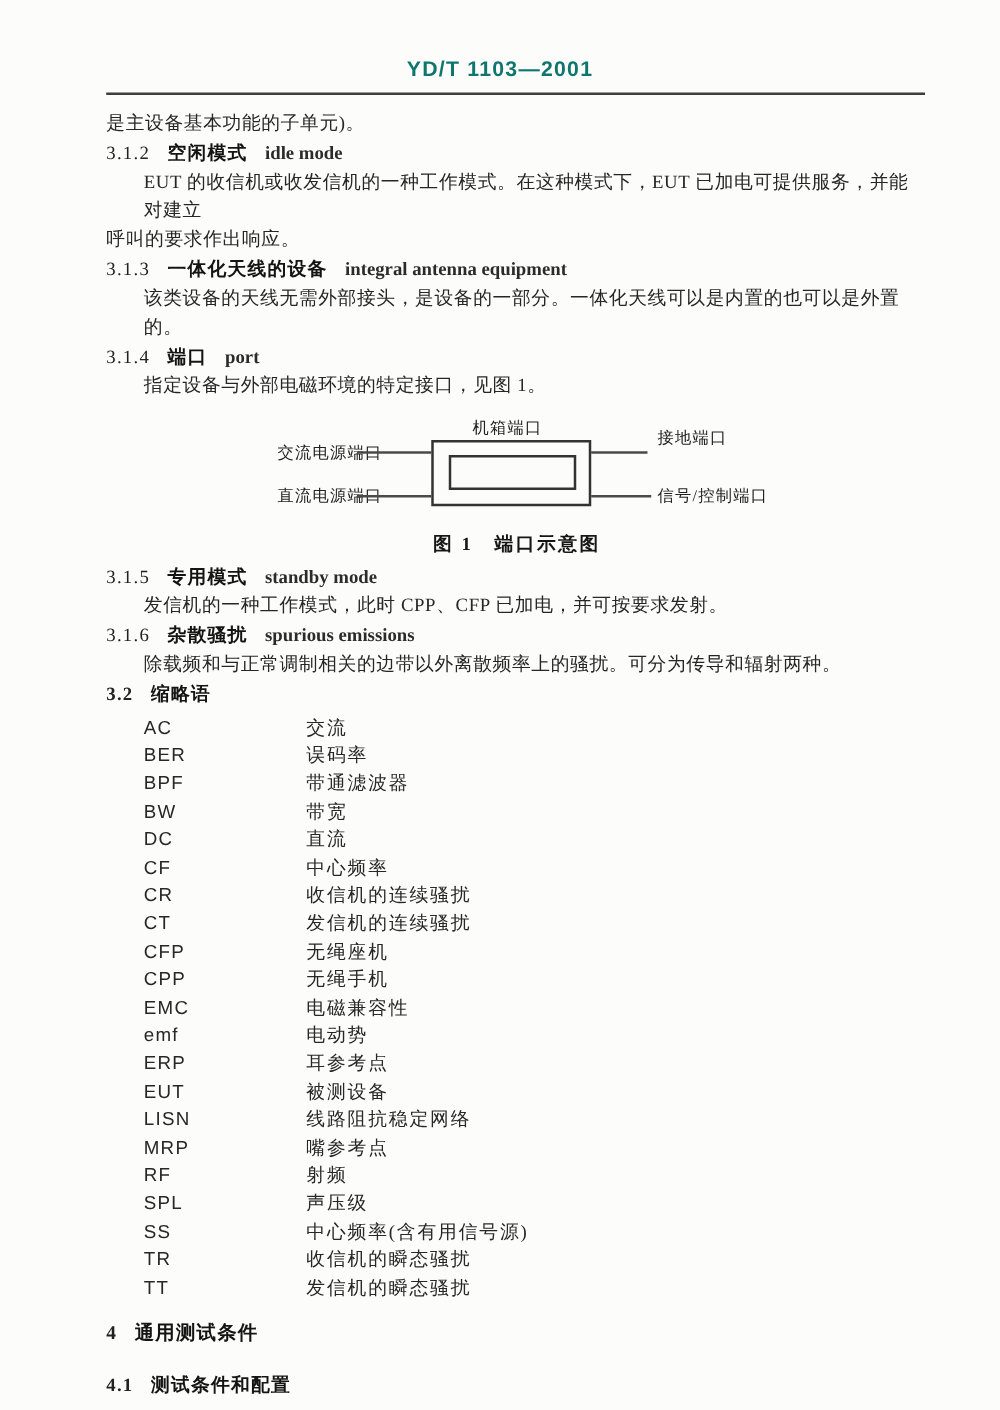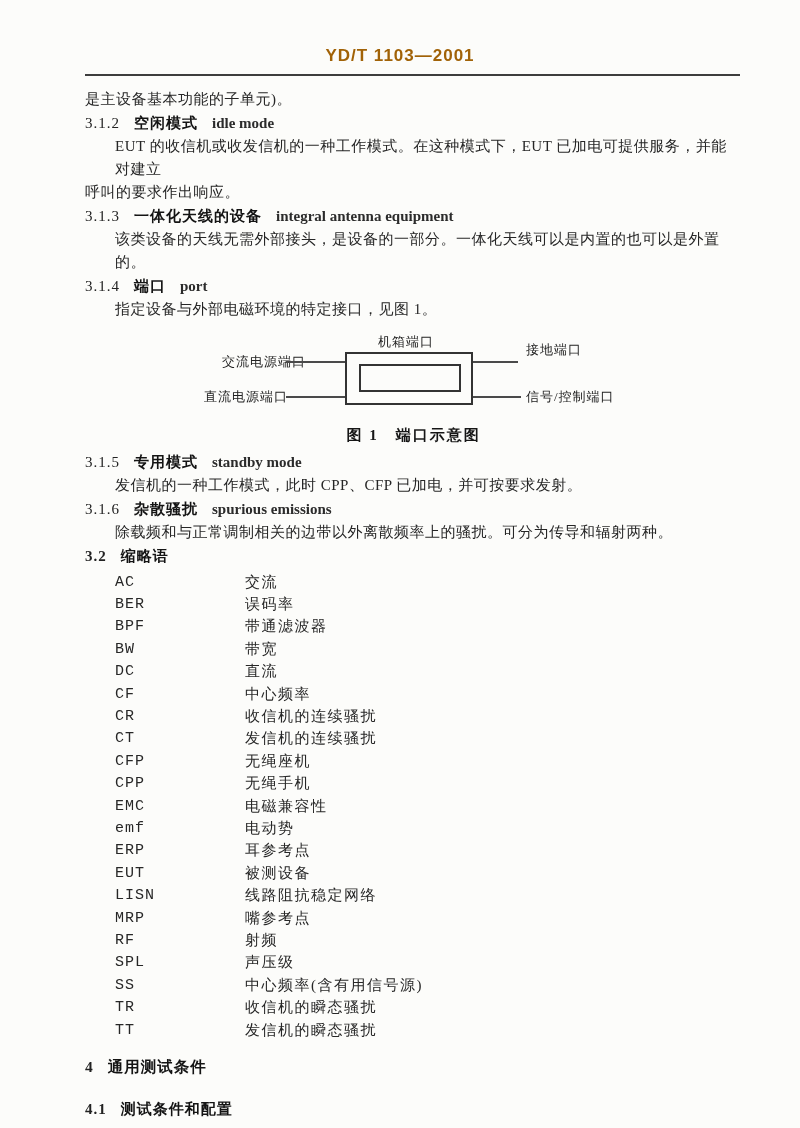--- a/index.html
+++ b/index.html
@@ -27,21 +27,21 @@
     user-select: none;
   }
   .content-layer { position: relative; z-index: 1; }
   .doc-header {
     margin-top: 46px;
     text-align: center;
     font-family: "Liberation Sans", sans-serif;
     font-weight: bold;
     font-size: 17px;
     letter-spacing: 1px;
-    color: #a16207;
+    color: #0f766e;
   }
   .header-rule {
     margin: 8px 60px 0 85px;
     border-top: 2px solid #3d3d3d;
   }
   .content {
     padding: 12px 58px 0 85px;
     font-size: 15px;
   }
   .line { line-height: 23px; letter-spacing: 0.5px; }
@@ -58,21 +58,21 @@
   .figure {
     position: relative;
     height: 84px;
     margin: 12px 0 0 -85px;  
     width: 656px;
     font-size: 13px;
   }
   .fig-label { position: absolute; white-space: nowrap; color: #222; letter-spacing: 1px; }
   .fig-top-label { left: 378px; top: 0px; }
   .fig-left-1 { left: 222px; top: 20px; }
-  .fig-left-2 { left: 204px; top: 55px; }
+  .fig-left-2 { left: 222px; top: 55px; }
   .fig-right-1 { left: 526px; top: 8px; }
   .fig-right-2 { left: 526px; top: 55px; }
   .outer-box {
     position: absolute; left: 345px; top: 19px;
     width: 128px; height: 53px;
     border: 2px solid #333; background: transparent;
   }
   .inner-box {
     position: absolute; left: 359px; top: 31px;
     width: 102px; height: 28px;
@@ -90,21 +90,21 @@
     font-size: 15px;
     letter-spacing: 2px;
     color: #161616;
   }
 
   
   .abbr-table { margin: 3px 0 0 30px; }
   .abbr-row { display: flex; height: 22.4px; align-items: center; }
   .abbr-row .abbr {
     width: 130px;
-    font-family: Liberation Mono, monospace;
+    font-family: Liberation Sans, sans-serif;
     font-size: 15px;
     letter-spacing: 1px;
     color: #272727;
   }
   .abbr-row .def { font-size: 15px; letter-spacing: 1.5px; color: #272727; }
 </style>
 </head>
 <body>
 
 <div class="page">

